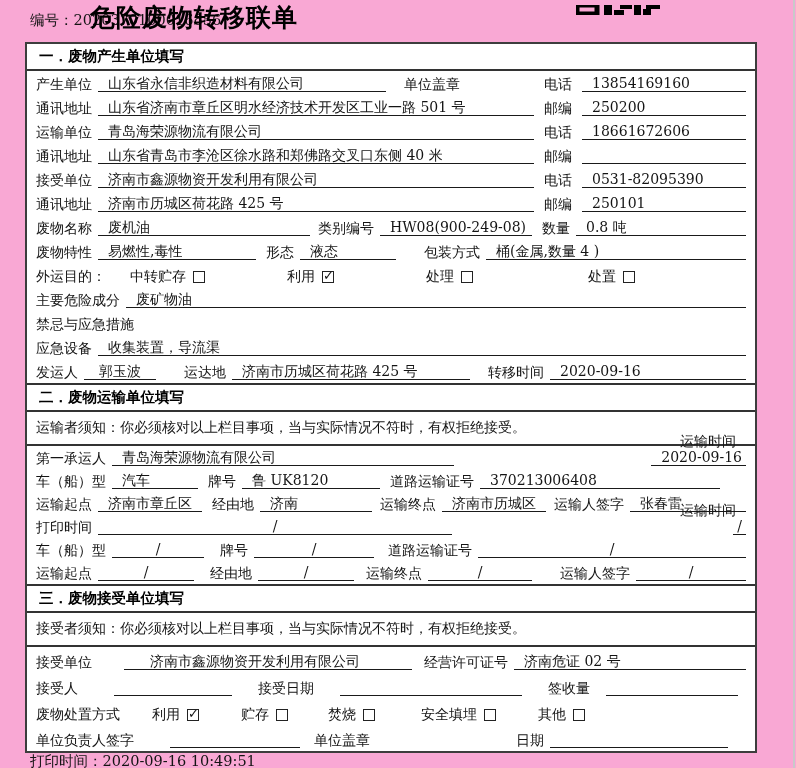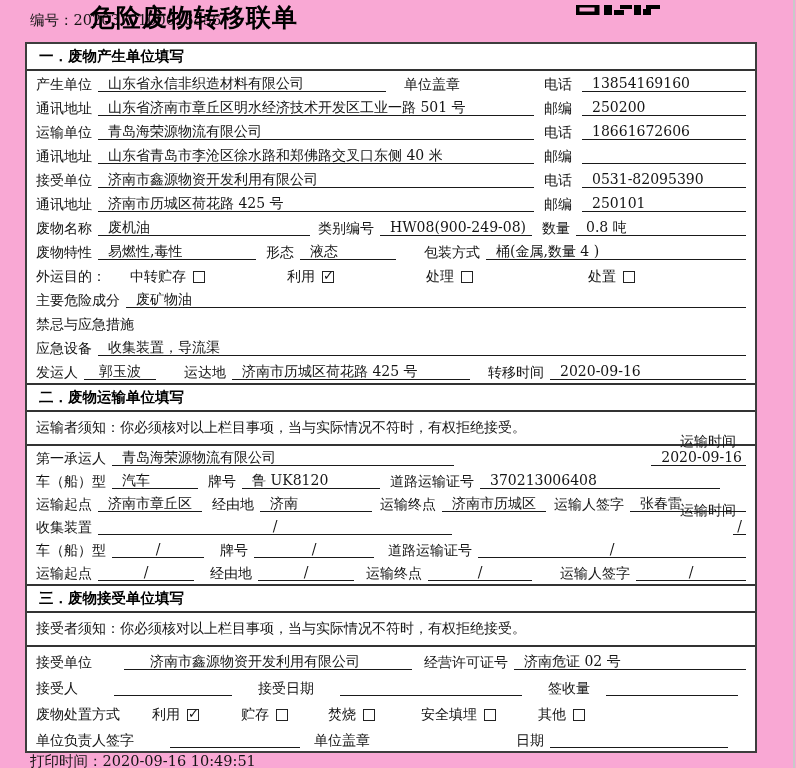--- a/index.html
+++ b/index.html
@@ -263,21 +263,21 @@
       <span class="val w104">济南市章丘区</span>
       <span class="lbl" style="margin-left:10px">经由地</span>
       <span class="val w112">济南</span>
       <span class="lbl" style="margin-left:8px">运输终点</span>
       <span class="val w104">济南市历城区</span>
       <span class="lbl" style="margin-left:8px">运输人签字</span>
       <span class="val flex">张春雷</span>
     </div>
 
     <div class="row h23">
-      <span class="lbl">收集装置</span>
+      <span class="lbl">打印时间</span>
       <span class="val flex c" style="margin-right:12px">/</span>
       <span class="rgroup rg2">
         <span class="lbl">运输时间</span>
         <span class="val flex c">/</span>
       </span>
     </div>
 
     <div class="row h23">
       <span class="lbl">车（船）型</span>
       <span class="val w92 c">/</span>

